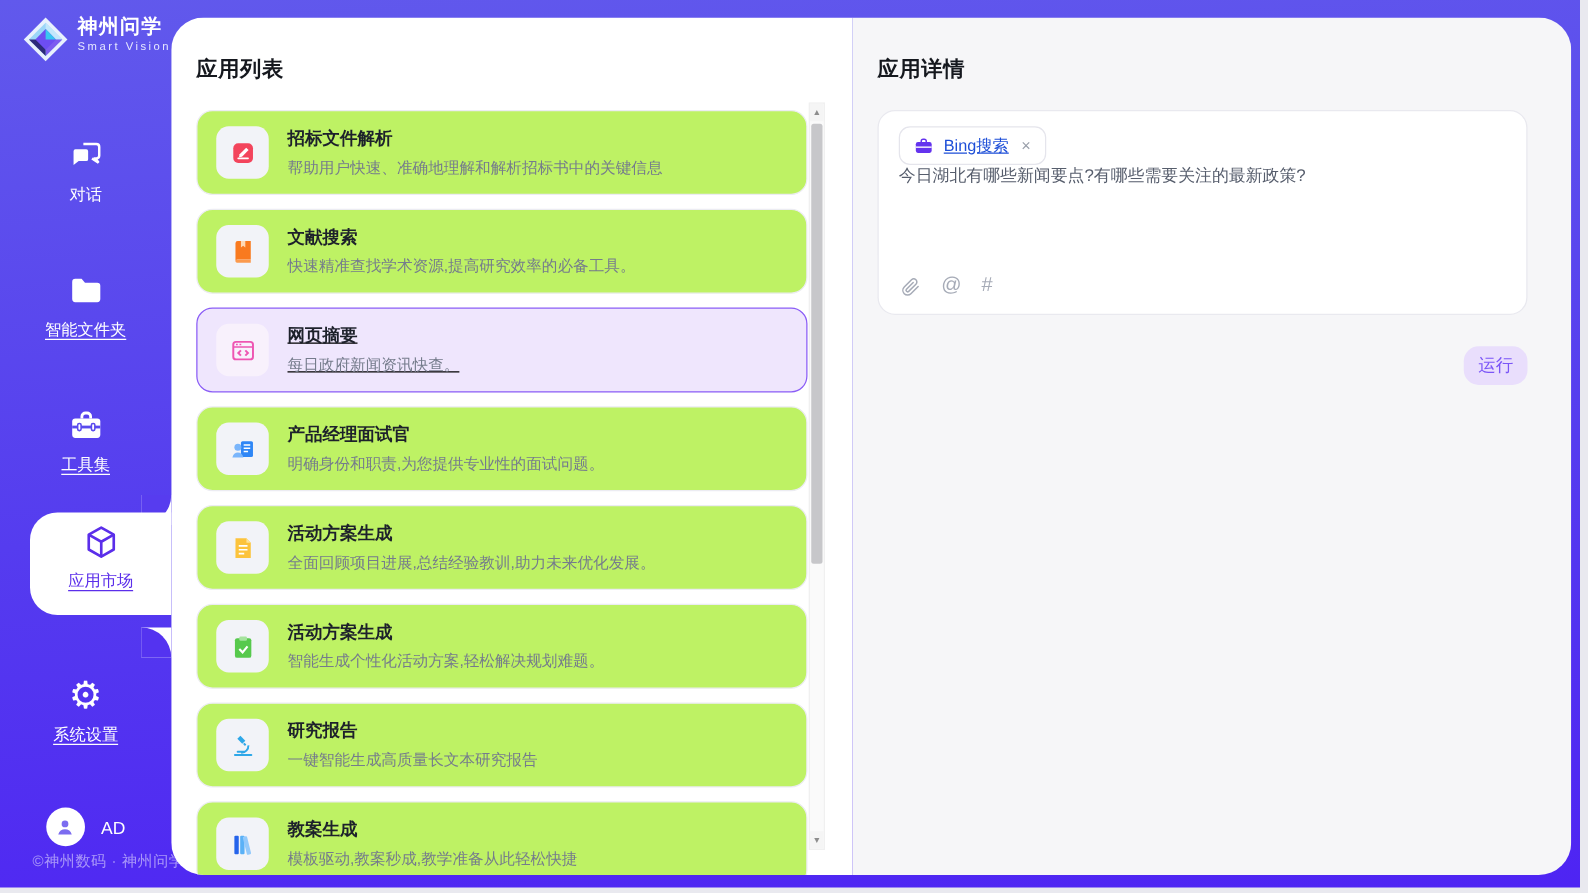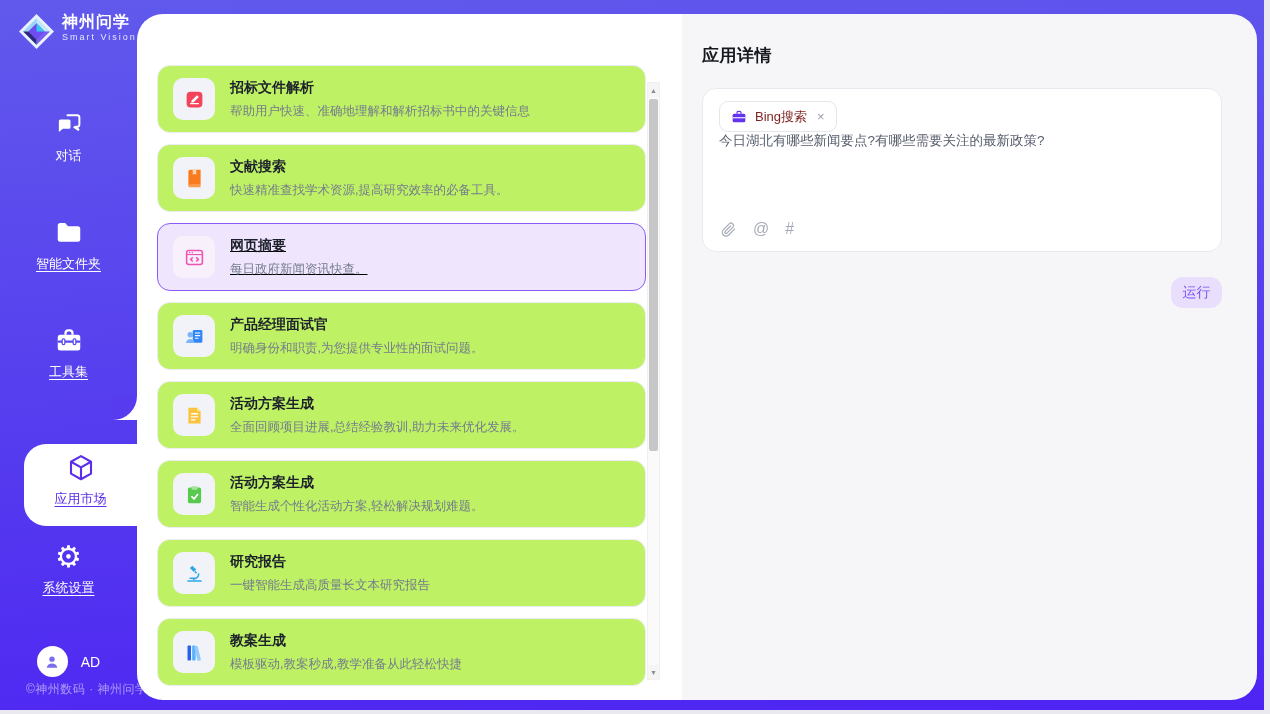--- a/index.html
+++ b/index.html
@@ -19,21 +19,21 @@
   .logo-name { font-size:16px; font-weight:bold; color:#fff; letter-spacing:1px; line-height:18px; }
   .logo-sub { font-size:9px; color:#e6e8ff; letter-spacing:2px; margin-top:1px; }
 
   .nav-item { position:absolute; left:0; width:137px; text-align:center; color:#fff; cursor:pointer; }
   .nav-icon { height:30px; display:flex; justify-content:center; align-items:flex-end; }
   .nav-label { margin-top:7px; font-size:13px; }
   .u { text-decoration:underline; text-underline-offset:3px; }
   .gear-glyph { font-family:"DejaVu Sans",sans-serif; font-size:30px; line-height:30px; color:#fff; }
 
   
-  .bubble { position:absolute; left:24px; top:444px; width:113px; height:82px;
+  .bubble { position:absolute; left:24px; top:410px; width:113px; height:82px;
     background:#fff; border-radius:22px 0 0 22px; text-align:center; cursor:pointer; }
   .bubble .nav-icon { margin-top:9px; }
   .bubble .nav-label { color:#5b2eea; }
   .curve { position:absolute; left:113px; width:24px; height:24px; background:#fff; }
   .curve.top { top:396px; } .curve.bottom { top:502px; }
   .curve.top::after { content:""; position:absolute; inset:0; background:#573cef; border-radius:0 0 24px 0; }
   .curve.bottom::after { content:""; position:absolute; inset:0; background:#5433f0; border-radius:0 24px 0 0; }
 
   .user-row { position:absolute; left:0; top:646px; width:137px; display:flex; align-items:center; justify-content:center; gap:13px; cursor:pointer; }
   .avatar { width:31px; height:31px; border-radius:50%; background:#fff; display:flex; align-items:center; justify-content:center; }
@@ -65,21 +65,21 @@
     background:#f5f5f5; cursor:pointer; }
   .sb-btn.up { top:0; } .sb-btn.down { bottom:0; }
   .sb-thumb { position:absolute; left:1px; top:16px; width:9px; height:352px;
     background:#c7c7ca; border-radius:2px; cursor:pointer; }
 
   .detail-pane { flex:1; background:#f6f6f8; position:relative; padding:30px 0 0 20px; }
   .detail-card { margin-top:21px; width:520px; height:164px; background:#fff;
     border:1px solid #e9e9ef; border-radius:14px; padding:12px 16px; position:relative; }
   .chip { display:inline-flex; align-items:center; gap:8px; height:31px; padding:0 11px;
     border:1px solid #e5e5ec; border-radius:9px; background:#fff; cursor:pointer; }
-  .chip-label { font-size:13px; color:#7f1d1d; }
+  .chip-label { font-size:13px; color:#1d4ed8;text-decoration:underline; }
   .chip-close { font-size:13px; color:#9aa0ab; margin-left:2px; cursor:pointer; }
   .prompt { font-size:13.5px; color:#565d6c; cursor:text; }
   .input-tools { position:absolute; left:17px; bottom:13px; display:flex; align-items:center; gap:16px; color:#a6abb7; }
   .tool-glyph { font-size:16px; color:#a6abb7; cursor:pointer; }
   .tool-svg { cursor:pointer; display:flex; }
   .run-row { width:520px; margin-top:25px; display:flex; justify-content:flex-end; }
   .run-btn { width:51px; height:31px; background:#e9defc; color:#7b56f7; border:none;
     border-radius:12px; font-size:14px; display:flex; align-items:center; justify-content:center;
     cursor:pointer; font-family:inherit; }
 </style>
@@ -166,20 +166,21 @@
     </span>
     <span class="user-name">AD</span>
   </div>
 
   <div class="frame-footer">©神州数码 · 神州问学出品</div>
 </div>
 
 <div class="content">
 
   <div class="list-pane">
+    <div class="pane-title">应用列表</div>
 
     <div class="cards">
 
       <div class="card">
         <span class="tile">
           <svg width="21" height="21" viewBox="0 0 24 24">
             <rect x="3" y="3" width="18" height="18" rx="4.5" fill="#f3445c"></rect>
             <path d="M8.2 15.8l.6-2.8 6-6 2.2 2.2-6 6z" fill="#fff"></path>
             <path d="M7.5 16.8h9" stroke="#fff" stroke-width="1.5" stroke-linecap="round"></path>
           </svg>

